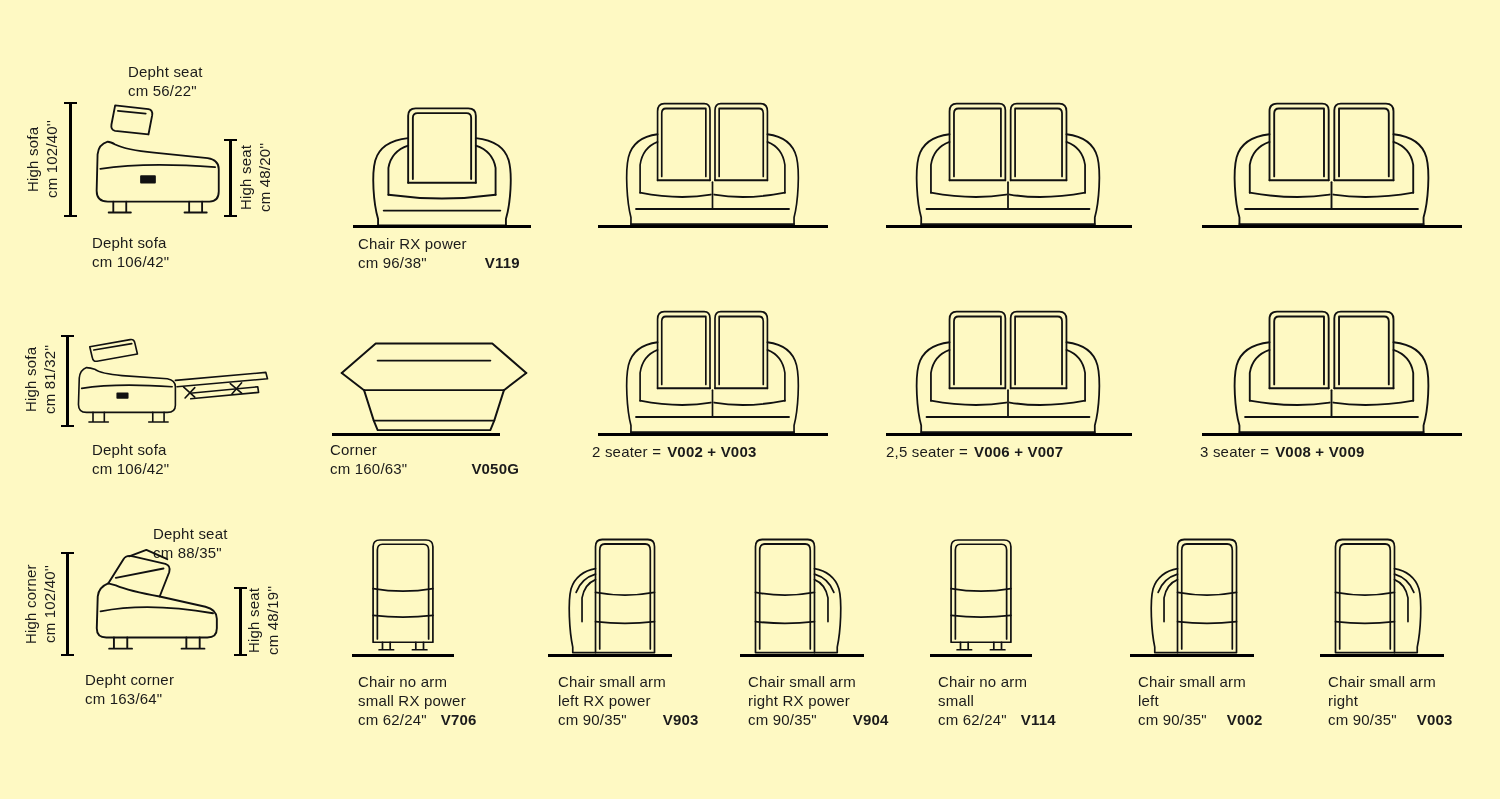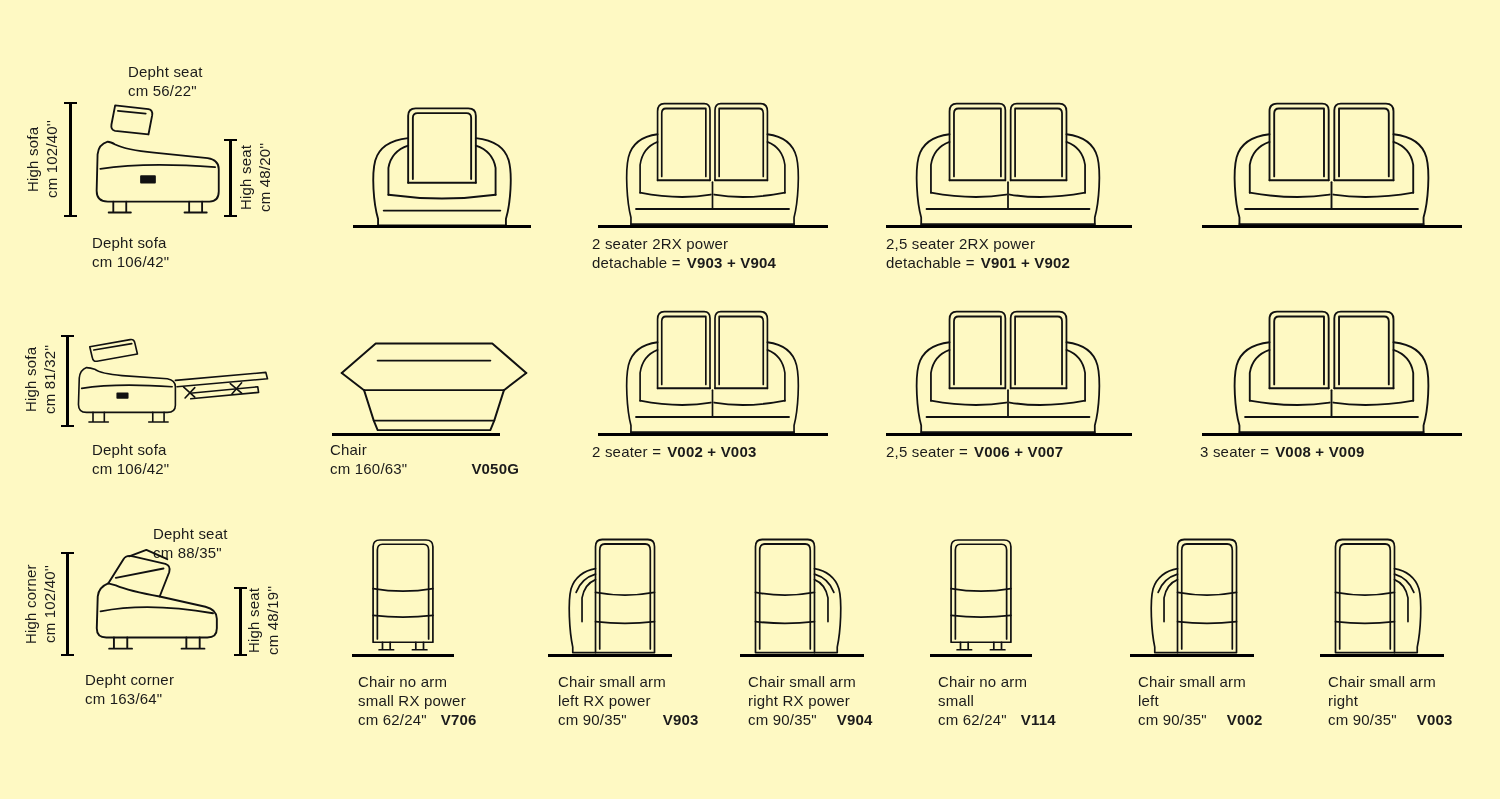--- a/index.html
+++ b/index.html
@@ -129,38 +129,34 @@
   </div>
   <div class="lbl" style="left:92px; top:233px;">
     <div>Depht sofa</div>
     <div>cm 106/42"</div>
   </div>
 
   <svg class="art" style="left:348px; top:101px;" width="188" height="130" viewBox="0 0 200 140" preserveAspectRatio="none">
     <use href="#g-armchair"></use>
   </svg>
   <div class="ground" style="left:353px; top:225px; width:178px;"></div>
+  <div class="lbl" style="left:358px; top:234px;">
+    <div>Chair RX power</div>
+    <div><span>cm 96/38"</span><b style="margin-left:58px">V119</b></div>
+  </div>
 
   <svg class="art" style="left:596px; top:96px;" width="233" height="134" viewBox="0 0 280 140" preserveAspectRatio="none">
     <use href="#g-loveseat"></use>
   </svg>
   <div class="ground" style="left:598px; top:225px; width:230px;"></div>
-  <div class="lbl" style="left:592px; top:234px;">
-    <div>2 seater 2RX power</div>
-    <div><span>detachable =</span><b style="margin-left:6px">V903 + V904</b></div>
-  </div>
 
   <svg class="art" style="left:884px; top:96px;" width="248" height="134" viewBox="0 0 280 140" preserveAspectRatio="none">
     <use href="#g-loveseat"></use>
   </svg>
   <div class="ground" style="left:886px; top:225px; width:246px;"></div>
-  <div class="lbl" style="left:886px; top:234px;">
-    <div>2,5 seater 2RX power</div>
-    <div><span>detachable =</span><b style="margin-left:6px">V901 + V902</b></div>
-  </div>
 
   <svg class="art" style="left:1200px; top:96px;" width="263" height="134" viewBox="0 0 280 140" preserveAspectRatio="none">
     <use href="#g-loveseat"></use>
   </svg>
   <div class="ground" style="left:1202px; top:225px; width:260px;"></div>
 
   <div class="vbar" style="left:66px; top:336px; height:90px;"></div>
   <div class="vlabel" style="left:22px; top:330px; height:98px;">
     <div>High sofa</div>
     <div>cm 81/32''</div>
@@ -171,21 +167,21 @@
   <div class="lbl" style="left:92px; top:440px;">
     <div>Depht sofa</div>
     <div>cm 106/42"</div>
   </div>
 
   <svg class="art" style="left:332px; top:333px;" width="204" height="100" viewBox="0 0 210 105" preserveAspectRatio="none">
     <use href="#g-corner-front"></use>
   </svg>
   <div class="ground" style="left:332px; top:433px; width:168px;"></div>
   <div class="lbl" style="left:330px; top:440px;">
-    <div>Chair</div>
+    <div>Corner</div>
     <div><span>cm 160/63"</span><b style="margin-left:64px">V050G</b></div>
   </div>
 
   <svg class="art" style="left:596px; top:304px;" width="233" height="134" viewBox="0 0 280 140" preserveAspectRatio="none">
     <use href="#g-loveseat"></use>
   </svg>
   <div class="ground" style="left:598px; top:433px; width:230px;"></div>
   <div class="lbl" style="left:592px; top:442px;">
     <div><span>2 seater =</span><b style="margin-left:6px">V002 + V003</b></div>
   </div>
@@ -248,21 +244,21 @@
     <div><span>cm 90/35"</span><b style="margin-left:36px">V903</b></div>
   </div>
 
   <svg class="art" style="left:742px; top:534px;" width="118" height="135" viewBox="0 0 140 148" preserveAspectRatio="none">
     <use href="#g-chair-arm" transform="translate(140,0) scale(-1,1)"></use>
   </svg>
   <div class="ground" style="left:740px; top:654px; width:124px;"></div>
   <div class="lbl" style="left:748px; top:672px;">
     <div>Chair small arm</div>
     <div>right RX power</div>
-    <div><span>cm 90/35"</span><b style="margin-left:20px">V904</b></div>
+    <div><span>cm 90/35"</span><b style="margin-left:36px">V904</b></div>
   </div>
 
   <svg class="art" style="left:934px; top:535px;" width="94" height="124" viewBox="0 0 110 148" preserveAspectRatio="none">
     <use href="#g-chair-noarm"></use>
   </svg>
   <div class="ground" style="left:930px; top:654px; width:102px;"></div>
   <div class="lbl" style="left:938px; top:672px;">
     <div>Chair no arm</div>
     <div>small</div>
     <div><span>cm 62/24"</span><b style="margin-left:14px">V114</b></div>

